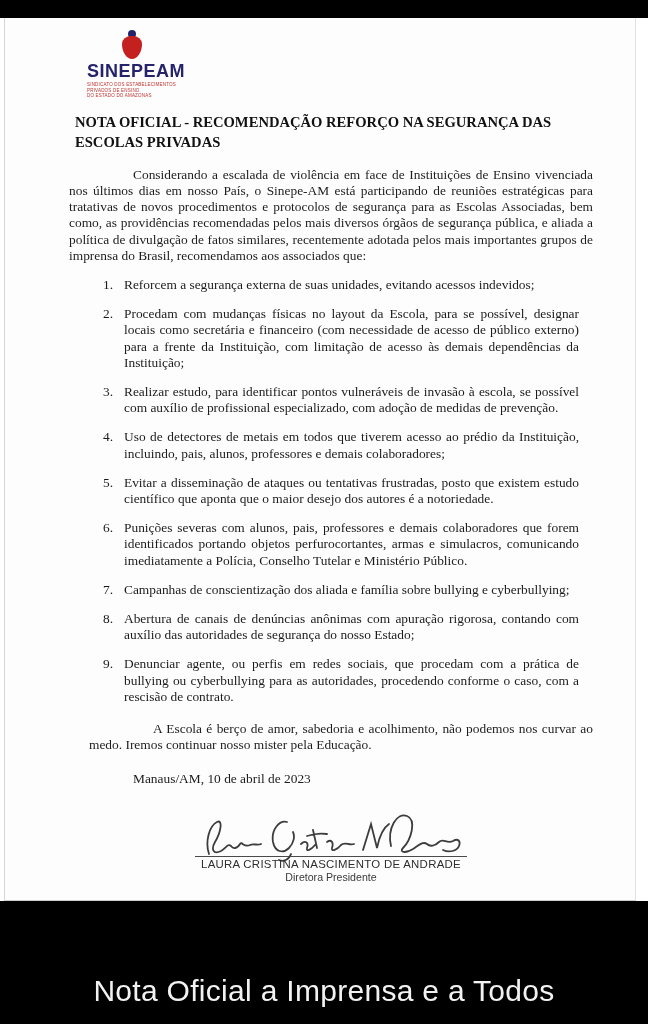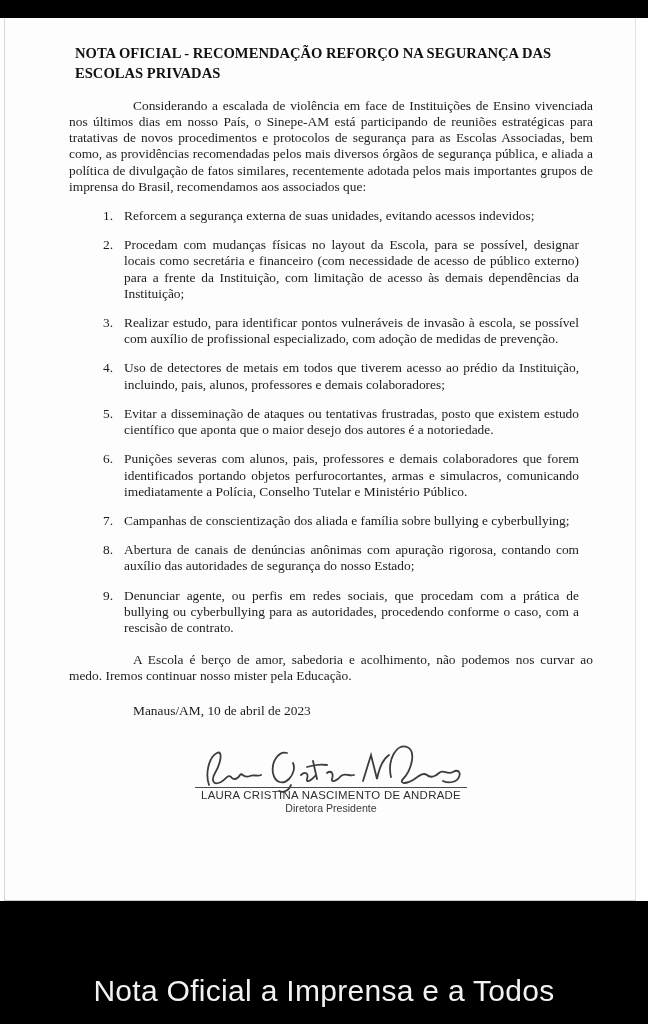--- a/index.html
+++ b/index.html
@@ -58,21 +58,21 @@
     text-align: justify; text-indent: 64px; color: #1d1d1d;
   }
   ol.items { margin: 13px 0 0 34px; padding-right: 14px; list-style: none; }
   ol.items li { display: flex; margin-bottom: 13px; }
   ol.items .num {
     width: 21px; flex: 0 0 21px; font-size: 13.4px; line-height: 16.2px;
   }
   ol.items .txt {
     flex: 1; font-size: 13.4px; line-height: 16.2px; text-align: justify;
   }
-  .closing { margin-top: 16px; }
+  .closing { margin-top: 16px; margin-left: 20px; }
   .dateline {
     margin-top: 18px; padding-left: 64px; font-size: 13.4px; line-height: 16.2px;
   }
   
   .sig-block { margin: 20px auto 0 auto; width: 280px; text-align: center; }
   .sig-script { display: block; margin: 0 auto -6px auto; }
   .sig-line { border-top: 1.4px solid #4a4a4a; width: 272px; margin: 0 auto; }
   .sig-name {
     font-family: "Liberation Sans", sans-serif; font-size: 11.4px;
     letter-spacing: 0.3px; color: #2e2e2e; margin-top: 1px; white-space: nowrap;
@@ -93,20 +93,31 @@
   }
 </style>
 </head>
 <body>
 
 <div class="top-bar"></div>
 
 <div class="page-wrap">
   <div class="page">
 
+    <div class="logo">
+      <div class="logo-icon">
+        <div class="logo-dot"></div>
+        <div class="logo-shield"></div>
+      </div>
+      <div class="logo-word">SINEPEAM</div>
+      <div class="logo-tagline">
+        <div>SINDICATO DOS ESTABELECIMENTOS PRIVADOS DE ENSINO</div>
+        <div>DO ESTADO DO AMAZONAS</div>
+      </div>
+    </div>
 
     <h1 class="doc-title">NOTA OFICIAL - RECOMENDAÇÃO REFORÇO NA SEGURANÇA DAS ESCOLAS PRIVADAS</h1>
 
     <p class="para">Considerando a escalada de violência em face de Instituições de Ensino vivenciada nos últimos dias em nosso País, o Sinepe-AM está participando de reuniões estratégicas para tratativas de novos procedimentos e protocolos de segurança para as Escolas Associadas, bem como, as providências recomendadas pelos mais diversos órgãos de segurança pública, e aliada a política de divulgação de fatos similares, recentemente adotada pelos mais importantes grupos de imprensa do Brasil, recomendamos aos associados que:</p>
 
     <ol class="items">
       <li>
         <span class="num">1.</span>
         <span class="txt">Reforcem a segurança externa de suas unidades, evitando acessos indevidos;</span>
       </li>

